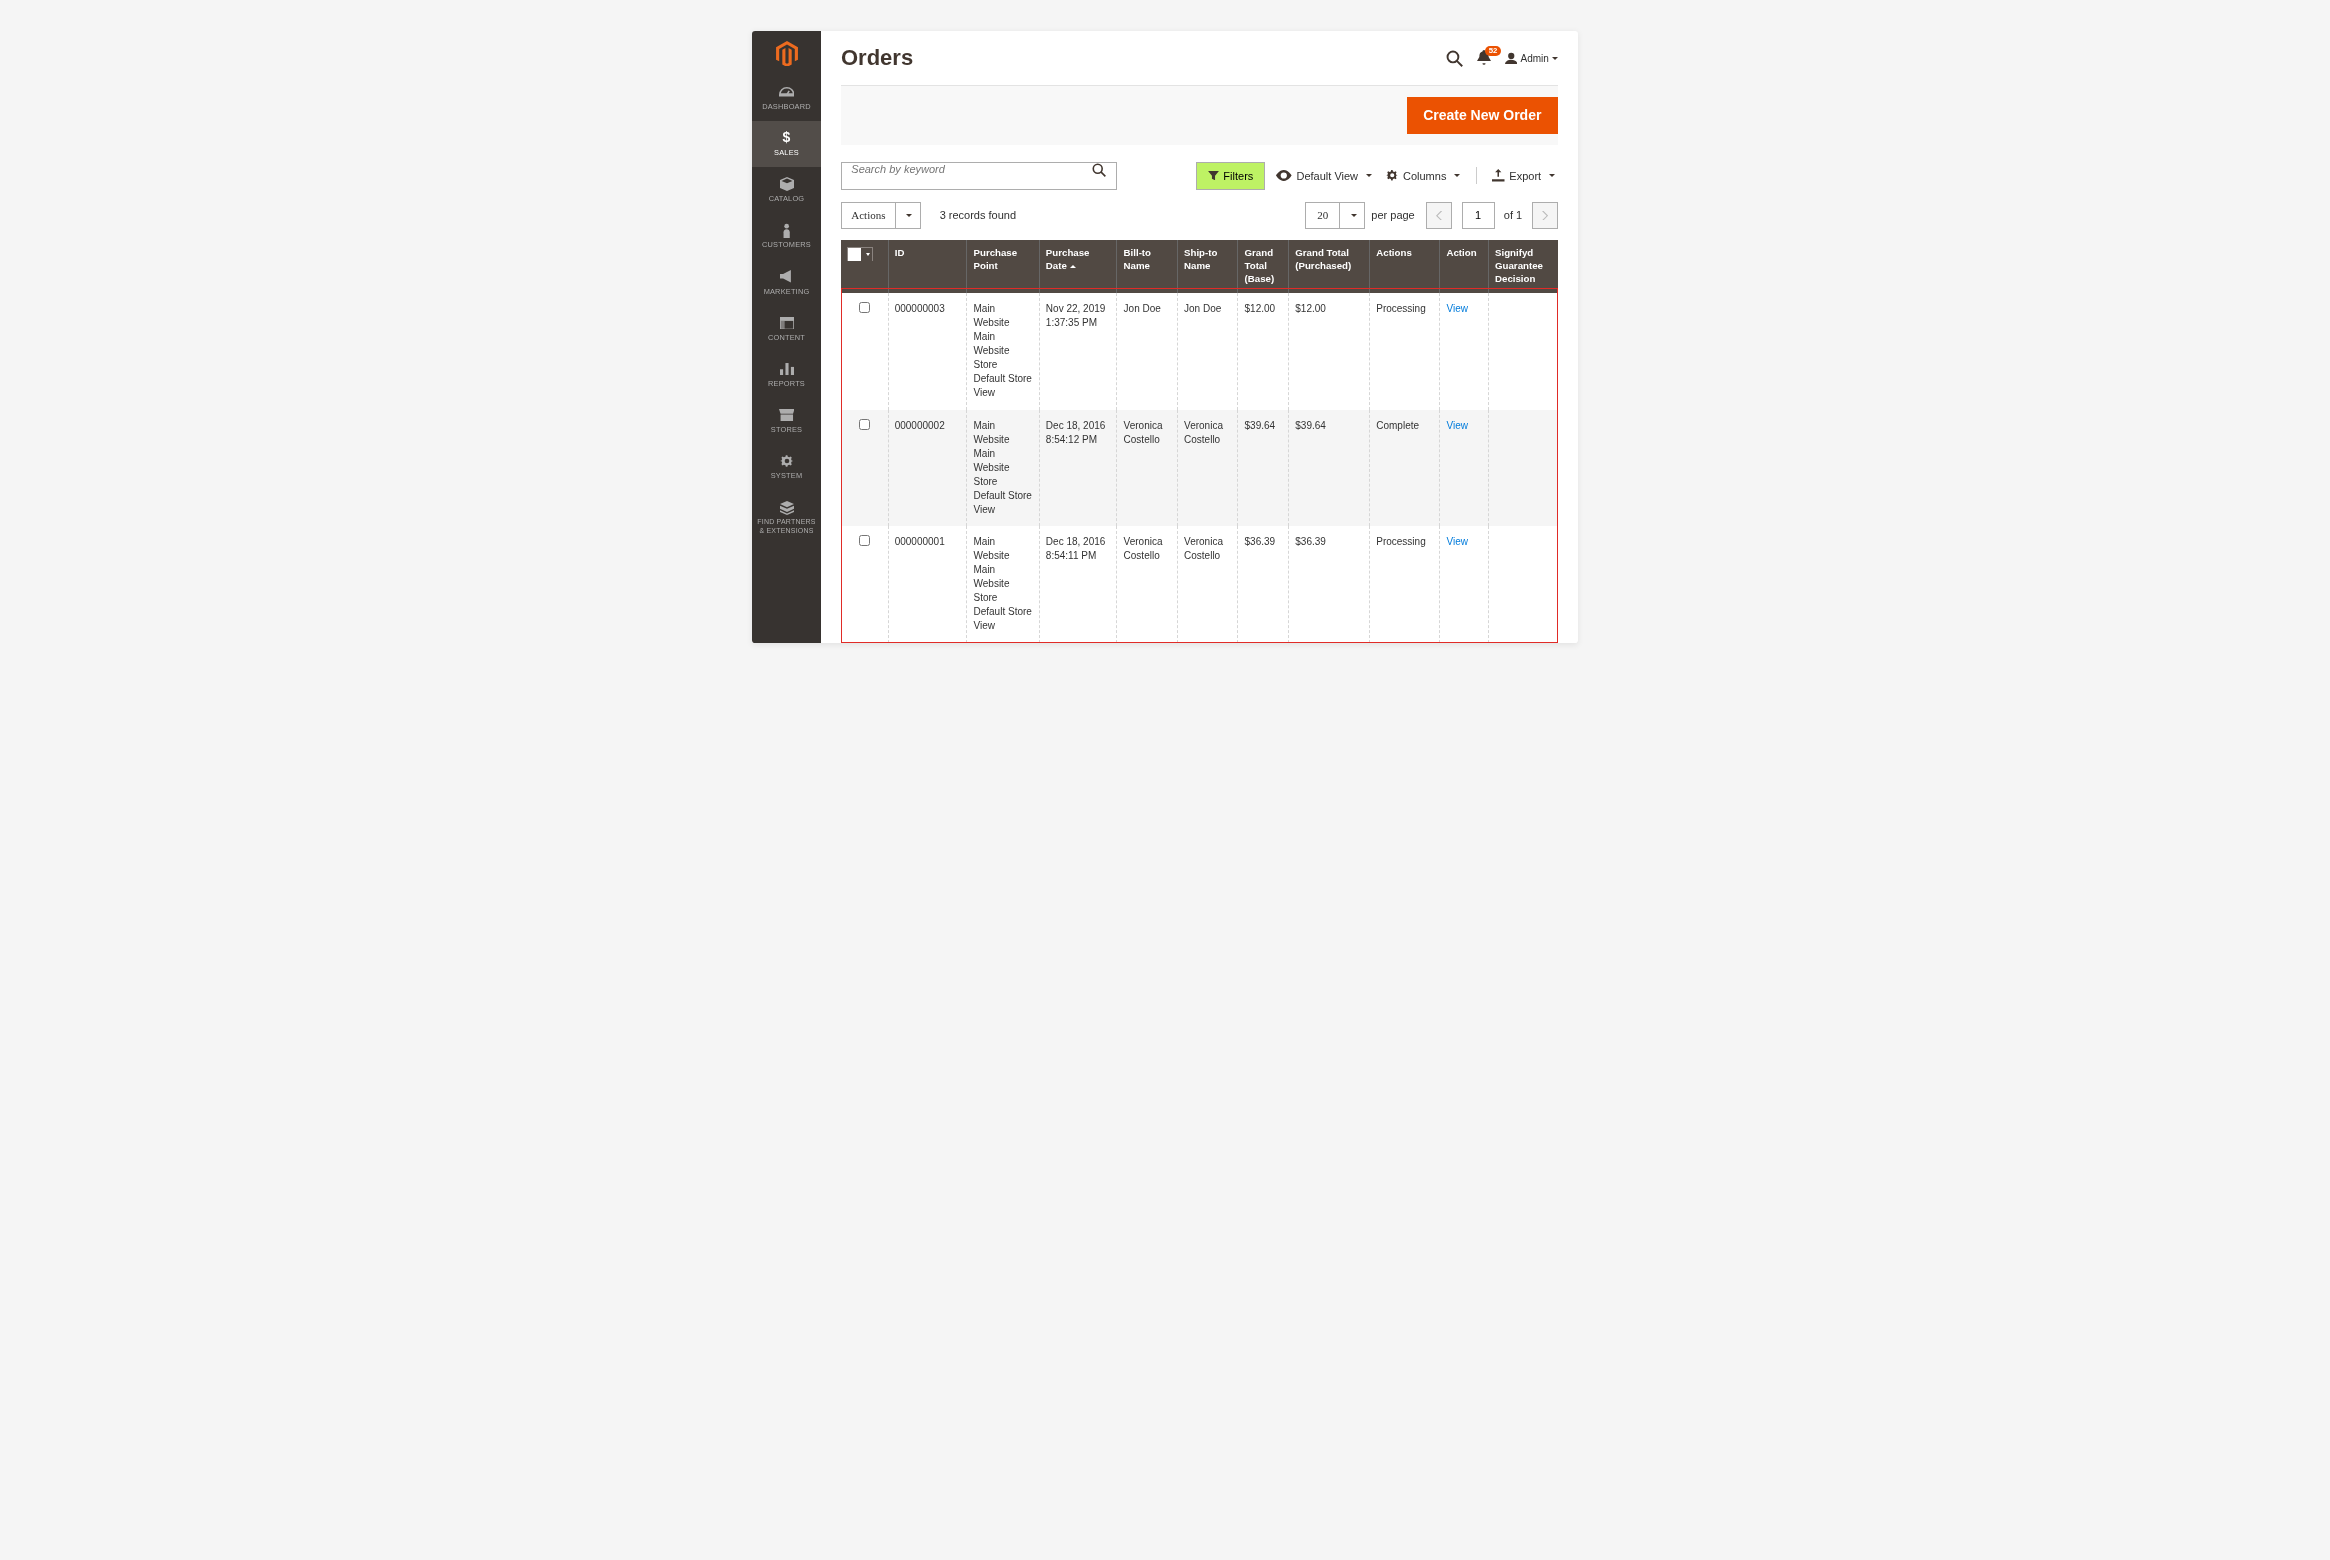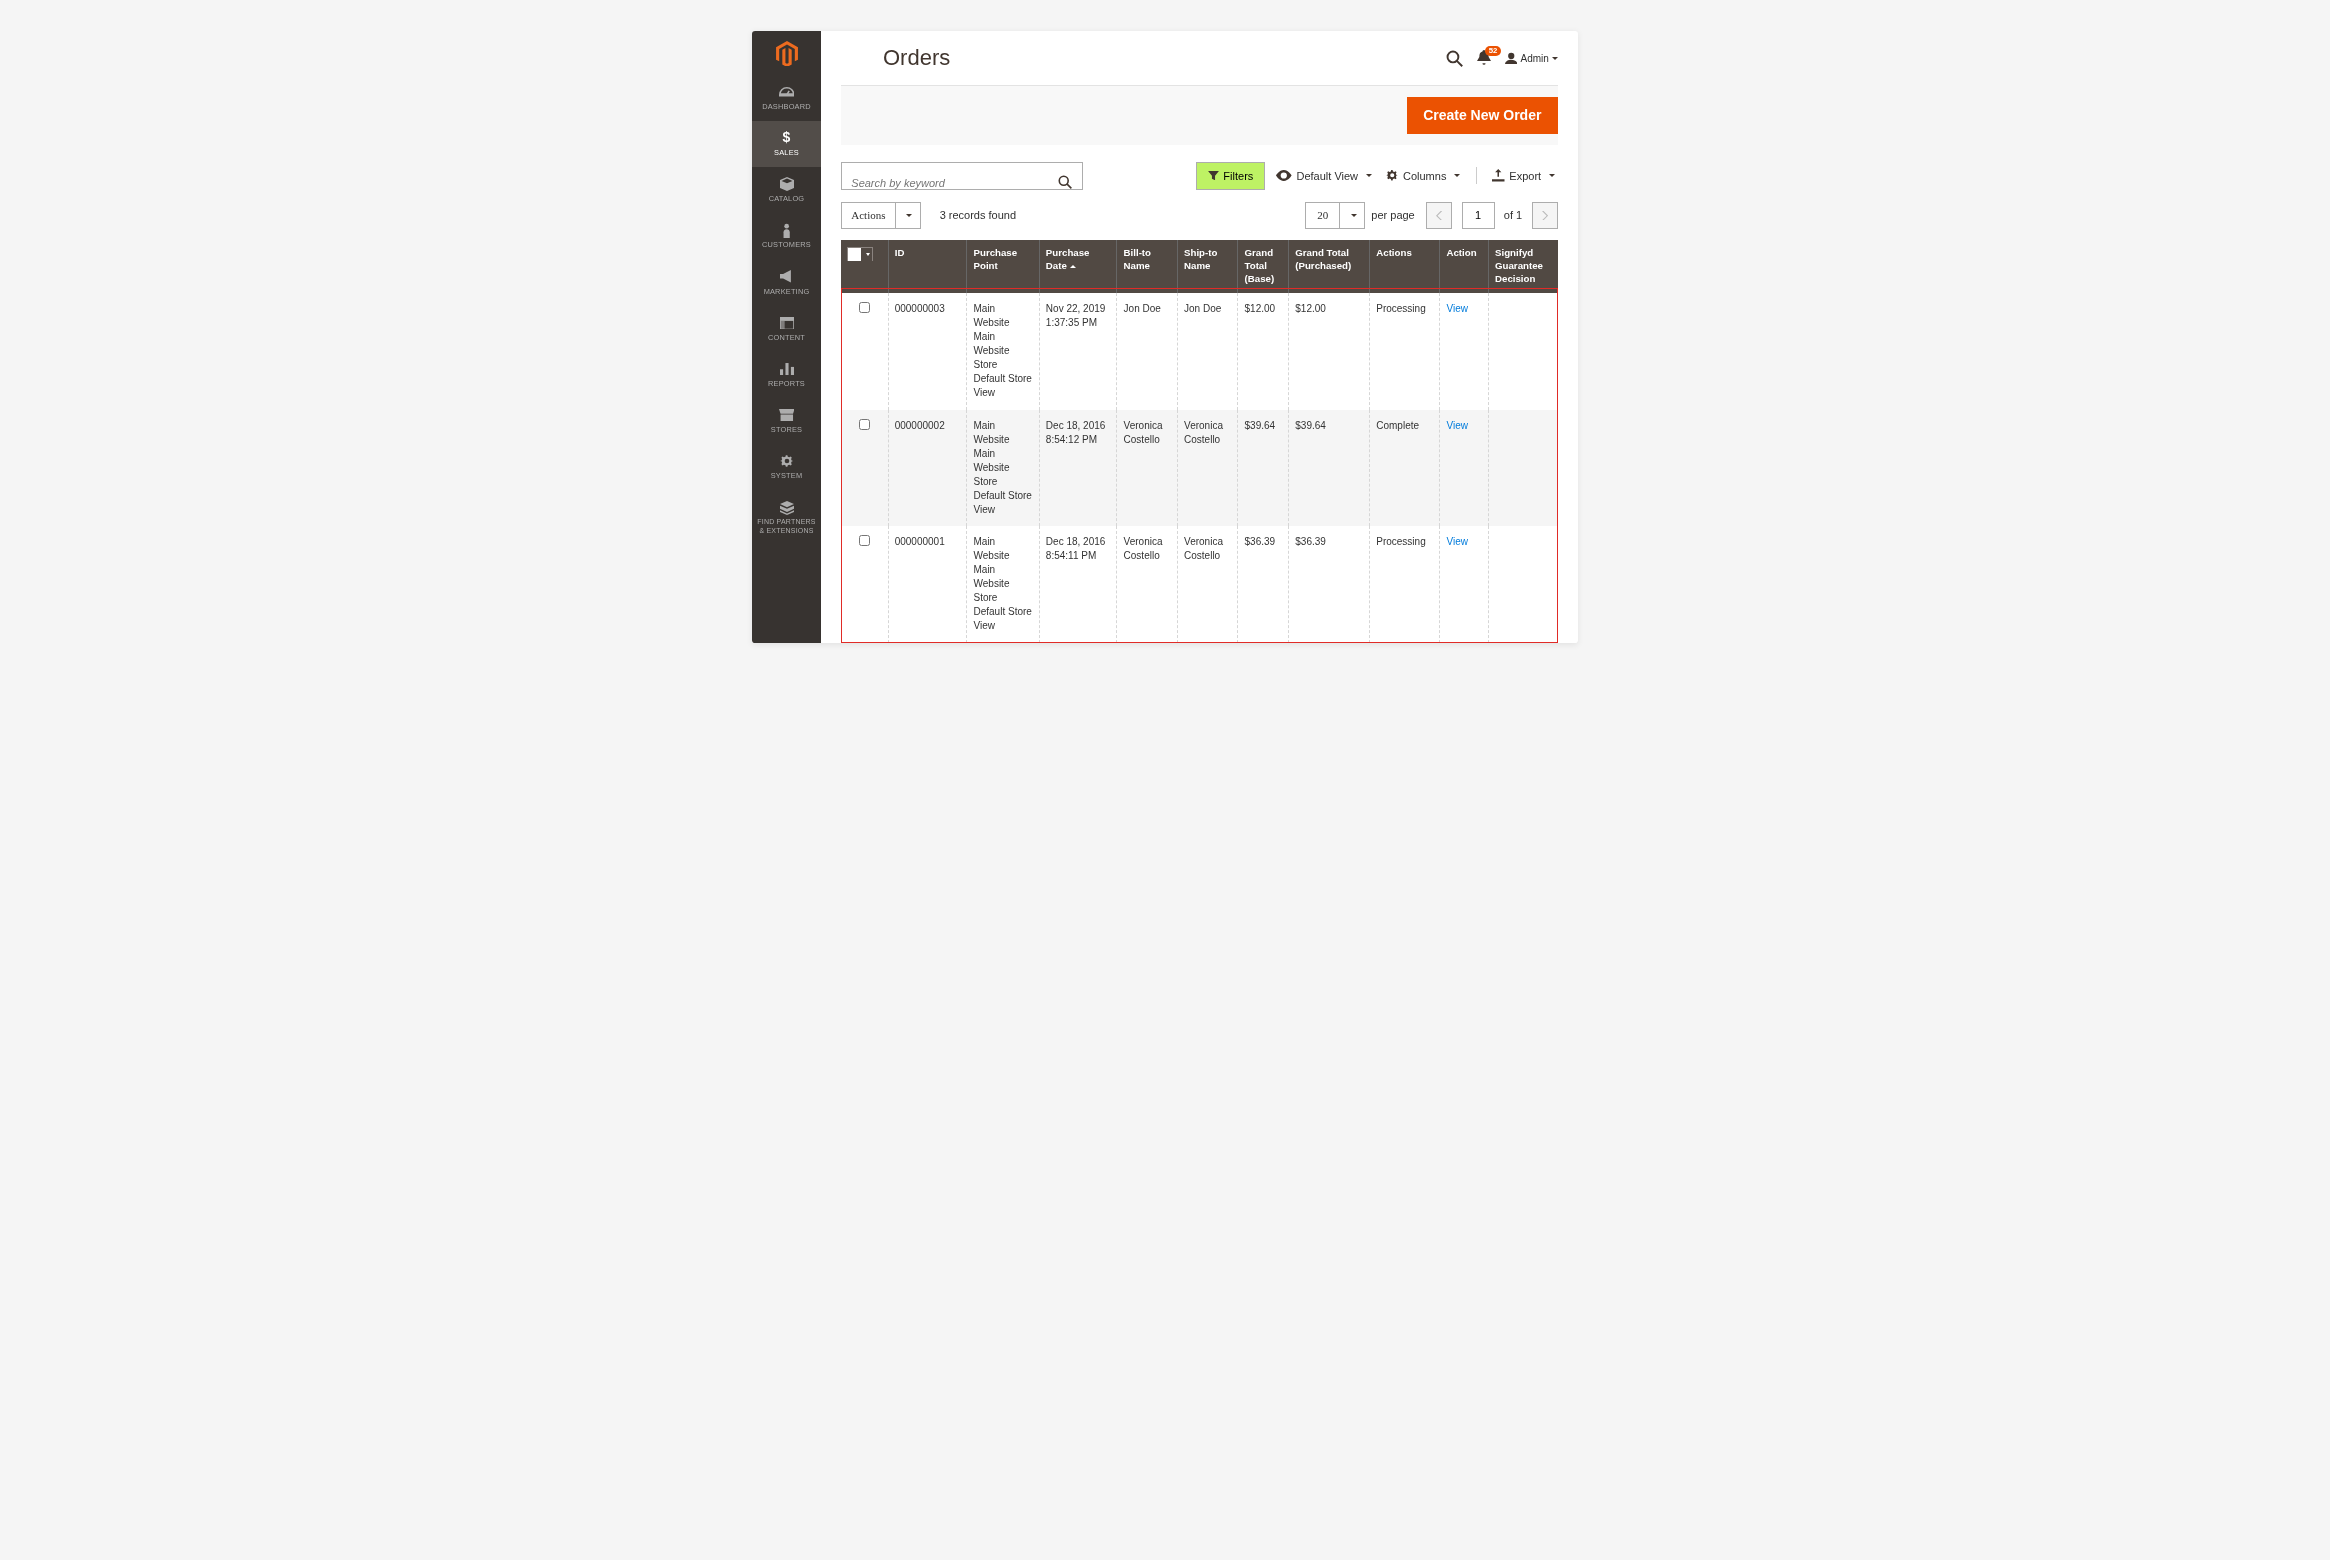--- a/index.html
+++ b/index.html
@@ -41,21 +41,21 @@
 }
 .sb-item.active { background:#524d49; color:#fff; }
 .sb-item .ic { height:15.6px; display:flex;align-items:center;justify-content:center; margin-bottom:3.1px;}
 .sb-item .lbl { font-size:7.4px; letter-spacing:0.2px;}
 .sb-item.partners .lbl{font-size:7px;}
 
 .main { flex:1; min-width:0; }
 .topbar {
   display:flex; align-items:center; padding: 14px 20px 7.8px;
 }
-.topbar h1 { font-size: 22px; font-weight:400; color:#41362f; flex:1;margin-left:42px;}
+.topbar h1 { font-size: 22px; font-weight:700; color:#41362f; flex:1;}
 .top-icons { display:flex; align-items:center; gap:14px;}
 .tb-ic { position:relative; cursor:pointer; display:flex;align-items:center;}
 .badge {
   position:absolute; top:-4.7px; left:7.8px;
   background:#eb5202; color:#fff; font-size:7.8px; font-weight:600;
   border-radius:7.8px; padding:0.8px 3.9px;
 }
 .admin-lbl { font-size:10px; margin-left:3.1px;}
 .caret-dn {
   display:inline-block;width:0;height:0;
@@ -70,22 +70,22 @@
   padding: 11px 0;
   display:flex; justify-content:flex-end;
 }
 .btn-primary {
   background:#eb5202; color:#fff; border:0.8px solid #eb5202;
   font-size:14px; font-weight:600; padding:9.3px 15.6px; cursor:pointer;
 }
 
 .toolbar { margin: 17px 20px 0; display:flex; align-items:center; gap:7.8px;}
 .searchbox {
-  display:flex; align-items:flex-end;
-  border:0.8px solid #adadad; width:242px; height:28px;gap:34px;
+  display:flex; align-items:flex-start;
+  border:0.8px solid #adadad; width:276px; height:28px;gap:34px;
 }
 .searchbox input {
   flex:1; border:none; outline:none; padding:0 9.3px; font-size:11px;
   font-style:italic; color:#777;
 }
 .searchbox .sbtn { width:34px; display:flex;align-items:center;justify-content:center; cursor:pointer;}
 .spacer { flex:1; }
 .tool-btn {
   display:flex;align-items:center; gap:4.7px;
   border:0.8px solid #adadad; background:#bef264;

